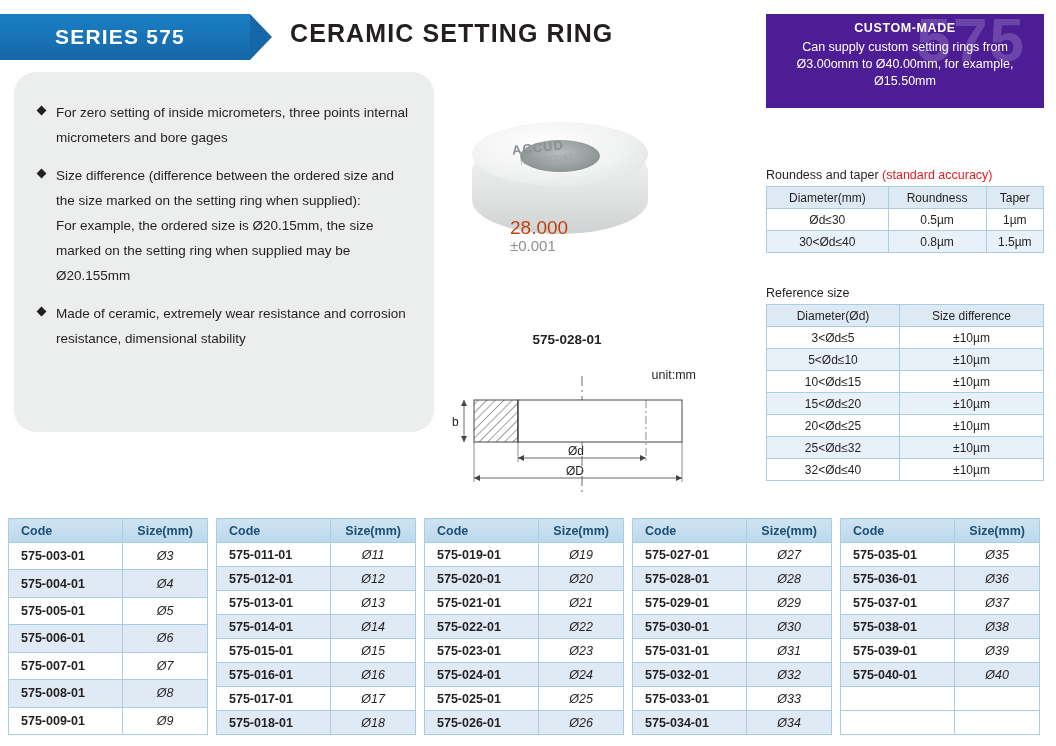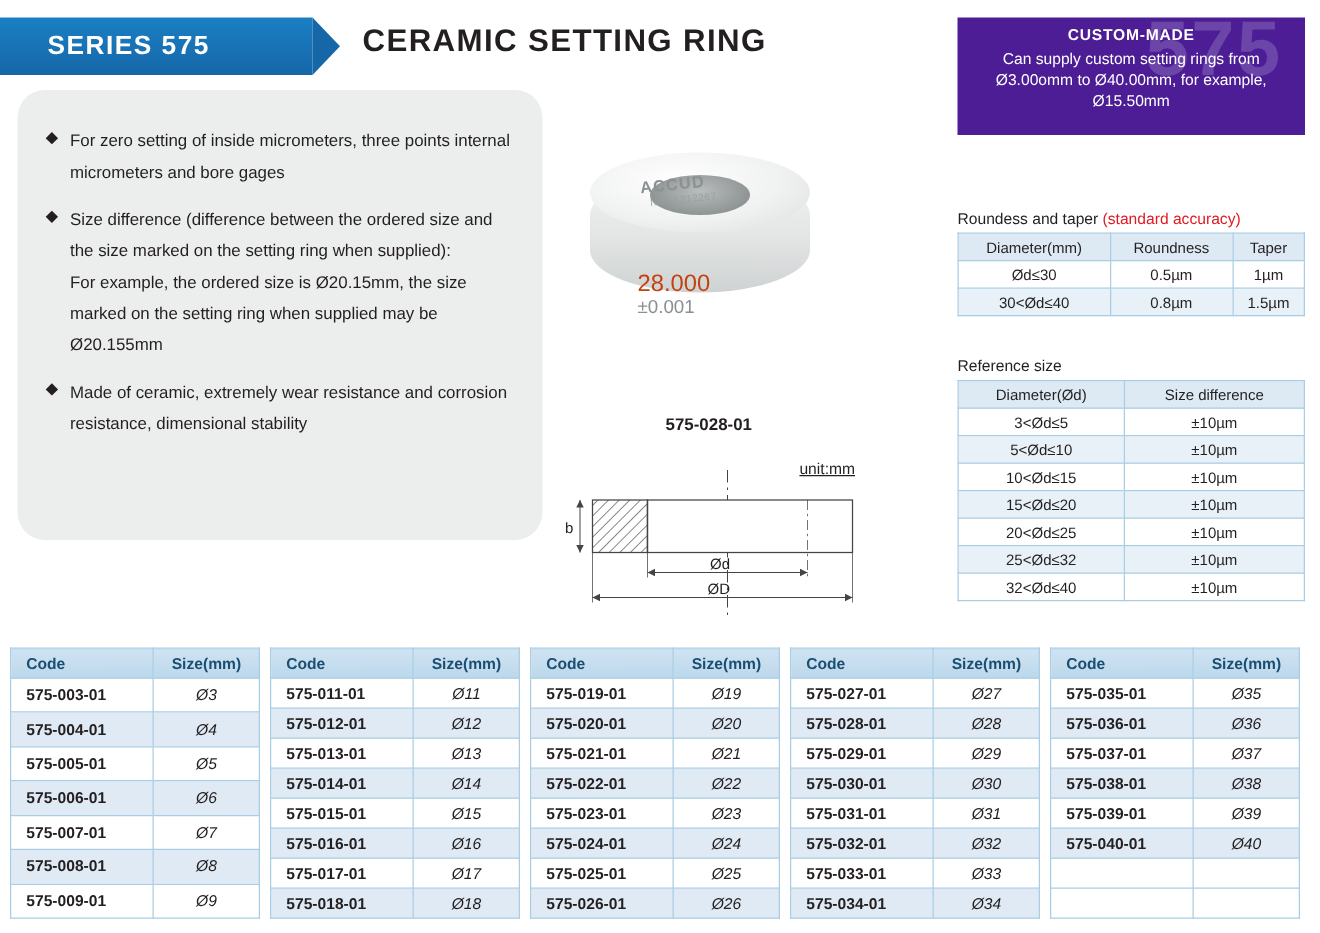--- a/index.html
+++ b/index.html
@@ -13,21 +13,21 @@
   }
   .page { position: relative; width: 1056px; height: 746px; }
 
   
   .header { position: absolute; left: 0; top: 14px; width: 740px; height: 46px; }
   .series-badge {
     position: absolute; left: 0; top: 0;
     width: 250px; height: 46px;
     background: linear-gradient(180deg,#1b7fc4 0%, #1567a8 100%);
     display: flex; align-items: center;
-    padding-left: 38px;
+    padding-left: 55px;
     color: #ffffff;
     font-size: 21px; font-weight: bold; letter-spacing: 1.2px;
   }
   .series-badge::after {
     content: "";
     position: absolute; right: -22px; top: 0;
     border-top: 23px solid transparent;
     border-bottom: 23px solid transparent;
     border-left: 22px solid #1567a8;
   }
@@ -100,21 +100,21 @@
   }
   .size-mark { position: absolute; left: 38px; top: 95px; font-size: 19px; color: #c2410c; font-family: "Liberation Sans", sans-serif; }
   .size-tol  { position: absolute; left: 38px; top: 115px; font-size: 15px; color: #8b9093; }
   .photo-code {
     position: absolute; left: 0; top: 232px; width: 230px;
     text-align: center; font-size: 13.5px; font-weight: bold; color: #231f20;
   }
 
   
   .drawing { position: absolute; left: 440px; top: 370px; width: 270px; height: 130px; }
-  .unit-label { position: absolute; right: 26px; top: -2px; font-size: 12.5px; text-decoration: underline; }
+  .unit-label { position: absolute; right: 14px; top: -2px; font-size: 12.5px; }
 
   
   .rt { position: absolute; right: 12px; }
   .rt-title { font-size: 12.5px; margin-bottom: 4px; }
   .rt-title .accent { color: #e01b24; }
   table.spec { border-collapse: collapse; width: 278px; font-size: 12px; }
   table.spec td, table.spec th {
     border: 1px solid #a9cde4;
     text-align: center;
     padding: 3px 2px;

